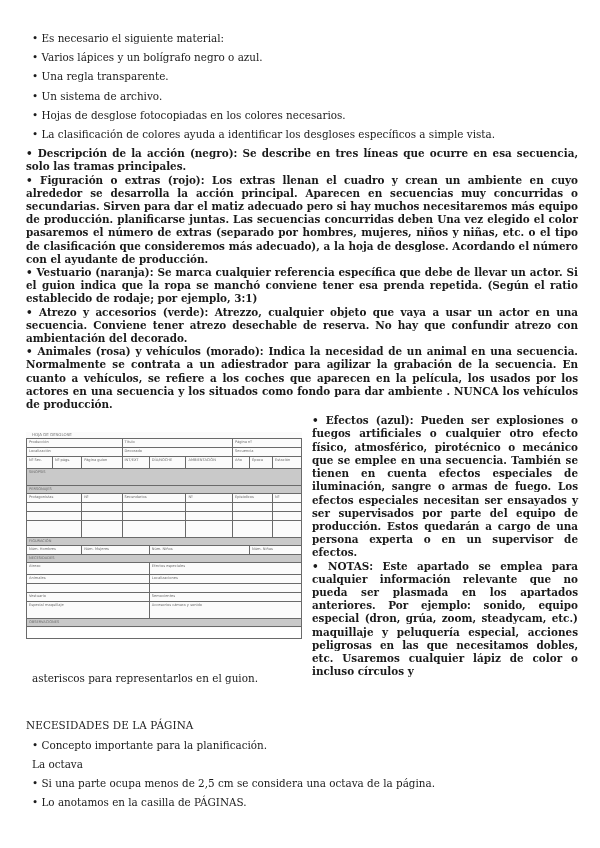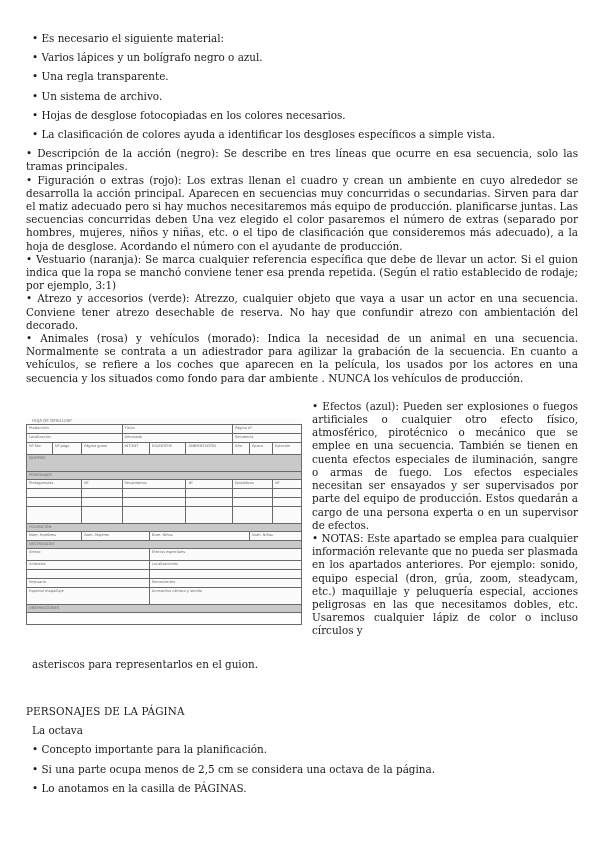--- a/index.html
+++ b/index.html
@@ -3,22 +3,22 @@
   <meta charset="utf-8">
   <style>
     html, body { margin: 0; padding: 0; background: #ffffff; }
     body {
       width: 600px; height: 848px; position: relative; overflow: hidden;
       font-family: "DejaVu Serif", "Liberation Serif", serif;
       color: #1a1a1a;
     }
     .page { position: absolute; left: 26px; top: 26px; width: 552px; }
     .line { font-size: 10.4px; line-height: 13.2px; margin: 6px; }
-    .para { font-size: 10.4px; line-height: 13.2px; margin: 0; text-align: justify; }
-    .float-wrap { position: relative; height: 258px; margin-top: 15px; }
+    .para { font-size: 10.4px; line-height: 13.2px; margin: 0; text-align: justify; font-weight: bold; }
+    .float-wrap { position: relative; height: 258px; margin-top: 3px; }
     .form-img {
       position: absolute; left: 0; top: 18px; width: 276px; height: 196px;
       background: #fbfbfb;
     }
     .right-col { position: absolute; left: 286px; top: 0; width: 266px; }
     .below { margin-top: 0; }
     .gap { height: 28px; }
     .heading { font-size: 10.4px; line-height: 13.2px; margin: 0; letter-spacing: 0.1px; }
 
     
@@ -164,19 +164,19 @@
       <p class="para">• Efectos (azul): Pueden ser explosiones o fuegos artificiales o cualquier otro efecto físico, atmosférico, pirotécnico o mecánico que se emplee en una secuencia. También se tienen en cuenta efectos especiales de iluminación, sangre o armas de fuego. Los efectos especiales necesitan ser ensayados y ser supervisados por parte del equipo de producción. Estos quedarán a cargo de una persona experta o en un supervisor de efectos.</p>
       <p class="para">• NOTAS: Este apartado se emplea para cualquier información relevante que no pueda ser plasmada en los apartados anteriores. Por ejemplo: sonido, equipo especial (dron, grúa, zoom, steadycam, etc.) maquillaje y peluquería especial, acciones peligrosas en las que necesitamos dobles, etc. Usaremos cualquier lápiz de color o incluso círculos y</p>
     </div>
   </div>
 
   <p class="line below">asteriscos para representarlos en el guion.</p>
 
   <div class="gap"></div>
 
   <div>
-    <p class="heading">PERSONAJES DE LA PÁGINA</p>
+    <p class="heading">NECESIDADES DE LA PÁGINA</p>
+    <p class="line">• Concepto importante para la planificación.</p>
     <p class="line">La octava</p>
-    <p class="line">• Concepto importante para la planificación.</p>
     <p class="line">• Si una parte ocupa menos de 2,5 cm se considera una octava de la página.</p>
     <p class="line">• Lo anotamos en la casilla de PÁGINAS.</p>
   </div>
 </div>
 
 </body></html>

